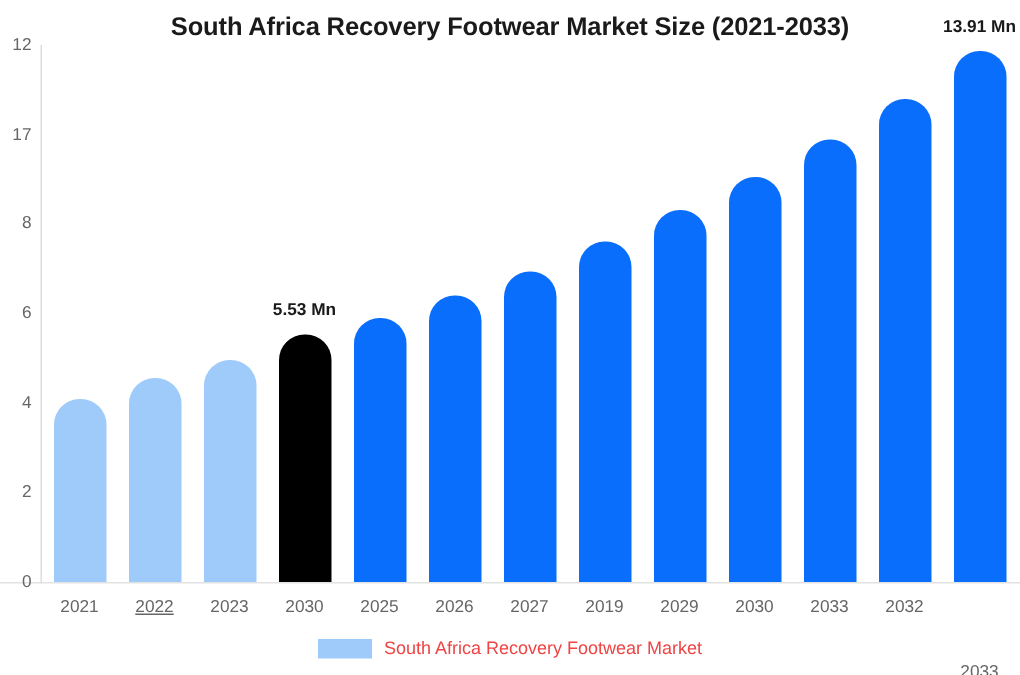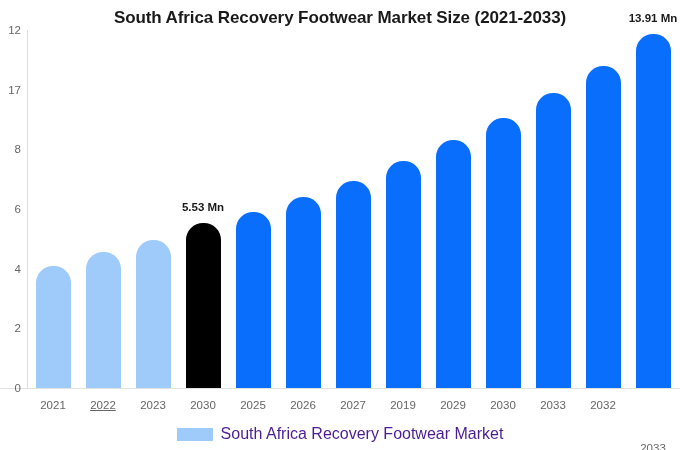--- a/index.html
+++ b/index.html
@@ -103,22 +103,22 @@
     justify-content: center;
     gap: 8px;
   }
   .legend-swatch {
     width: 36px;
     height: 13px;
     background: #9fcbfb;
     display: block;
   }
   .legend-label {
-    font-size: 16px;
-    color: #4c1d95;
+    font-size: 12px;
+    color: #ef4444;
   }
 </style>
 </head>
 <body>
 
 <div class="chart-root">
 
   <div class="chart-title">South Africa Recovery Footwear Market Size (2021-2033)</div>
 
   <div class="y-axis-line"></div>

